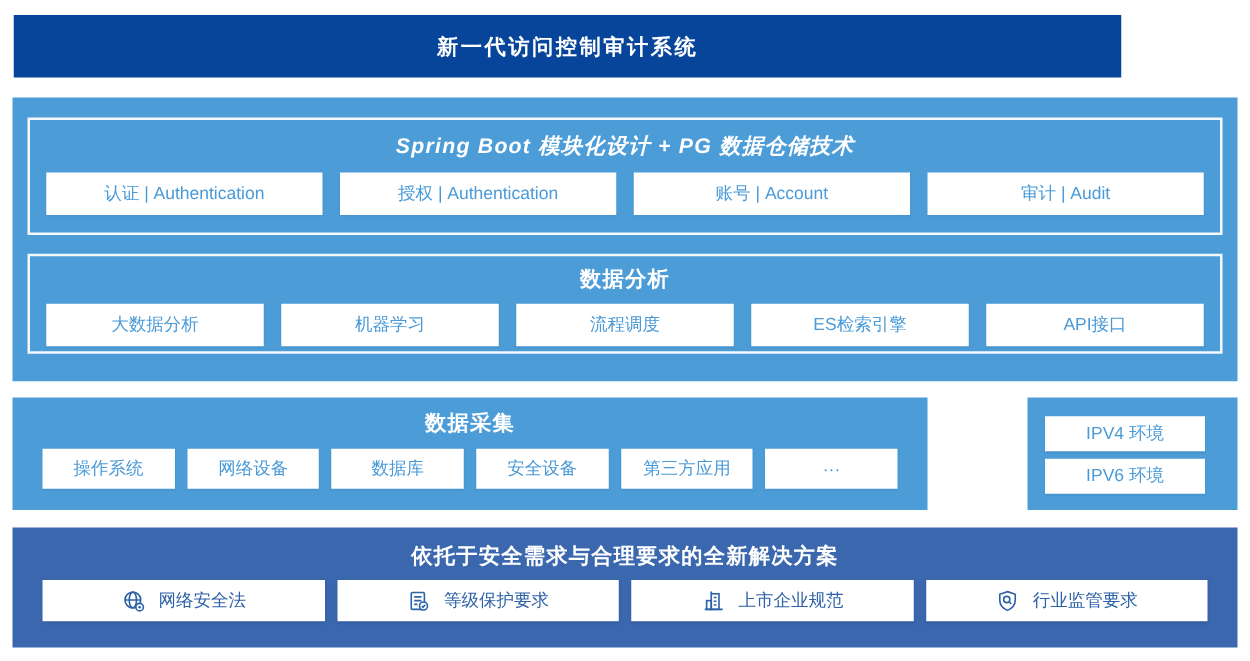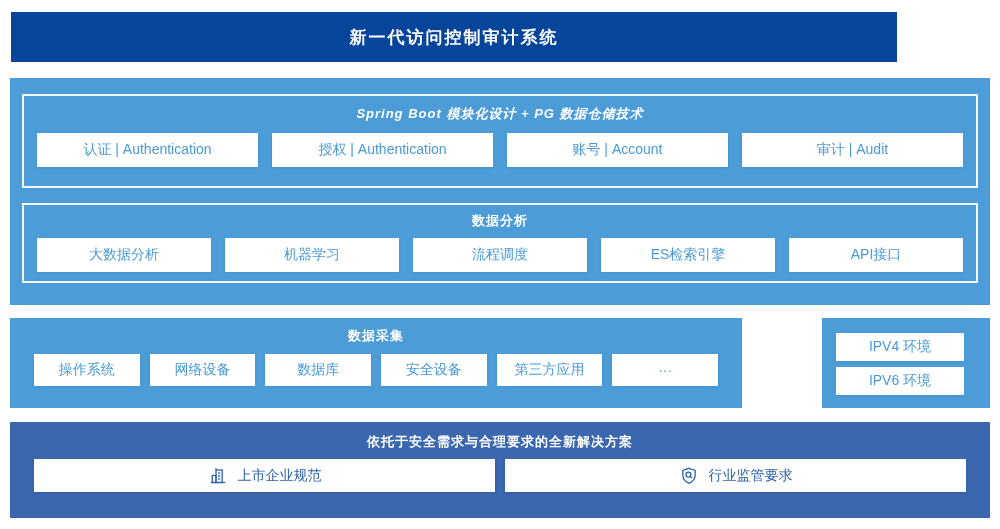--- a/index.html
+++ b/index.html
@@ -11,21 +11,21 @@
   .banner { position:absolute; left:11px; top:12px; width:886px; height:50px;
     background:#07459a; color:#fff; display:flex; align-items:center; justify-content:center;
     font-size:17px; font-weight:bold; letter-spacing:2px; }
 
   
   .platform { position:absolute; left:10px; top:78px; width:980px; height:227px; background:#4c9cd7; }
   .subframe { position:absolute; left:12px; width:956px; border:2px solid #f2f8fc;
     display:flex; flex-direction:column; }
   .subframe-modules { top:16px; height:94px; }
   .subframe-analysis { top:125px; height:80px; }
-  .sub-title { color:#fff; font-weight:bold; font-size:13px; text-align:center; letter-spacing:1px; }
+  .sub-title { color:#fff; font-weight:bold; font-size:17px; text-align:center; letter-spacing:1px; }
   .subframe-modules .sub-title { margin-top:9px; font-style:italic; }
   .subframe-analysis .sub-title { margin-top:7px; }
   .box-row { display:flex; gap:14px; padding:0 13px; margin-top:10px; }
   .subframe-analysis .box-row { margin-top:8px; }
   .wbox { flex:1; height:34px; background:#fff; color:#4a9ad8; font-size:14px;
     display:flex; align-items:center; justify-content:center; box-shadow:0 1px 2px rgba(20,70,120,.12); }
 
   
   .collection { position:absolute; left:10px; top:318px; width:732px; height:90px; background:#4c9cd7; }
   .collection .sub-title { margin-top:9px; }
@@ -89,21 +89,46 @@
 
   <div class="env-panel">
     <div class="wbox">IPV4 环境</div>
     <div class="wbox">IPV6 环境</div>
   </div>
 
   <div class="solution">
     <div class="sub-title">依托于安全需求与合理要求的全新解决方案</div>
     <div class="box-row">
 
+      <div class="sol-box">
+        <span>
+          <svg width="20" height="20" viewBox="0 0 20 20" fill="none" stroke="#2e62a8" stroke-width="1.3">
+            <circle cx="9.3" cy="9" r="6.3"></circle>
+            <ellipse cx="9.3" cy="9" rx="2.9" ry="6.3"></ellipse>
+            <line x1="3" y1="9" x2="15.6" y2="9"></line>
+            <circle cx="14.7" cy="14.7" r="3" fill="#ffffff"></circle>
+            <circle cx="14.7" cy="14.7" r="1" fill="#2e62a8" stroke="none"></circle>
+          </svg>
+        </span>
+        <span>网络安全法</span>
+      </div>
 
+      <div class="sol-box">
+        <span>
+          <svg width="20" height="20" viewBox="0 0 20 20" fill="none" stroke="#2e62a8" stroke-width="1.3">
+            <rect x="4" y="3" width="10.5" height="13.5" rx="1"></rect>
+            <line x1="6.3" y1="6.5" x2="12.2" y2="6.5"></line>
+            <line x1="6.3" y1="9.5" x2="12.2" y2="9.5"></line>
+            <line x1="6.3" y1="12.5" x2="9" y2="12.5"></line>
+            <circle cx="13.8" cy="13.8" r="3.2" fill="#ffffff"></circle>
+            <polyline points="12.4,13.8 13.4,14.9 15.2,12.8"></polyline>
+          </svg>
+        </span>
+        <span>等级保护要求</span>
+      </div>
 
       <div class="sol-box">
         <span>
           <svg width="20" height="20" viewBox="0 0 20 20" fill="none" stroke="#2e62a8" stroke-width="1.3">
             <line x1="2.8" y1="16.5" x2="17.2" y2="16.5"></line>
             <rect x="8" y="4" width="6.2" height="12.5"></rect>
             <rect x="4.3" y="9.5" width="3.7" height="7"></rect>
             <line x1="10" y1="7" x2="12.2" y2="7"></line>
             <line x1="10" y1="10" x2="12.2" y2="10"></line>
             <line x1="10" y1="13" x2="12.2" y2="13"></line>

